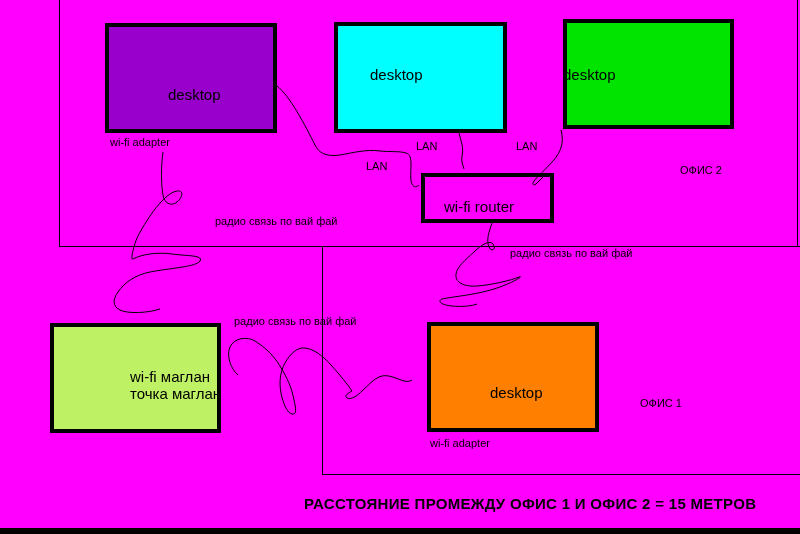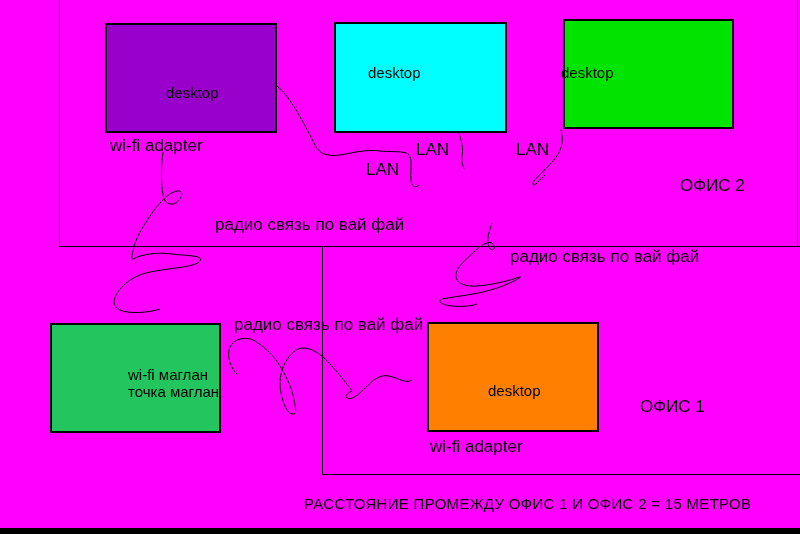--- a/index.html
+++ b/index.html
@@ -1,44 +1,44 @@
 <!DOCTYPE html>
 <html><head>
 <meta charset="utf-8">
 <style>
   html,body{margin:0;padding:0;}
   .page{position:relative;width:800px;height:534px;overflow:hidden;font-family:"Liberation Sans",sans-serif;color:#000;}
   .page svg{position:absolute;left:0;top:0;}
-  .box{position:absolute;border:2px solid #000000;box-sizing:border-box;padding-left:44px;}
+  .box{position:absolute;border:4px solid #000000;box-sizing:border-box;padding-left:44px;}
   .box span{position:absolute;font-size:15px;white-space:nowrap;}
-  .lbl{position:absolute;font-size:17px;white-space:nowrap;}
+  .lbl{position:absolute;font-size:11px;white-space:nowrap;}
   #box-purple{left:105px;top:23px;width:172px;height:110px;}
   #box-purple span{left:59px;top:59px;}
   #box-cyan{left:334px;top:22px;width:173px;height:111px;}
   #box-cyan span{left:32px;top:40px;}
   #box-green{left:563px;top:19px;width:171px;height:110px;}
   #box-green span{left:-4px;top:43px;}
   #box-router{left:421px;top:173px;width:133px;height:50px;}
   #box-router span{left:19px;top:21px;}
   #box-red{left:50px;top:323px;width:171px;height:110px;}
   #box-red .l1{left:76px;top:41px;}
   #box-red .l2{left:76px;top:58px;}
   #box-orange{left:427px;top:322px;width:172px;height:110px;}
   #box-orange span{left:59px;top:58px;}
   #lbl-wifi1{left:110px;top:136px;}
   #lbl-lan3{left:366px;top:160px;}
   #lbl-lan1{left:416px;top:140px;}
   #lbl-lan2{left:516px;top:140px;}
   #lbl-radio1{left:215px;top:215px;}
   #lbl-radio2{left:510px;top:247px;}
   #lbl-radio3{left:234px;top:315px;}
-  #lbl-office2{left:680px;top:164px;margin-top:12px;}
+  #lbl-office2{left:680px;top:164px;}
   #lbl-office1{left:640px;top:350px;margin-top:47px;}
   #lbl-wifi2{left:430px;top:437px;}
-  #lbl-caption{left:304px;top:495px;font-size:15px;letter-spacing:0.3px;}
+  #lbl-caption{left:304px;top:495px;font-size:15px;letter-spacing:0.3px;font-weight:bold;}
 </style>
 </head>
 <body>
 
 <div class="page" style="background-color: rgb(255, 0, 255);">
 
   <svg width="800" height="534" viewBox="0 0 800 534">
     <g fill="none" stroke="#000" stroke-width="1">
       <rect x="59.5" y="-6" width="738" height="252.5"></rect>
       <rect x="322.5" y="246.5" width="490" height="228"></rect>
@@ -54,21 +54,24 @@
 
   <div class="box" id="box-purple" style="background-color: rgb(153, 0, 204);">
     <span>desktop</span>
   </div>
   <div class="box" id="box-cyan" style="background-color: rgb(0, 255, 255);">
     <span>desktop</span>
   </div>
   <div class="box" id="box-green" style="background-color: rgb(0, 228, 0);">
     <span>desktop</span>
   </div>
-  <div class="box" id="box-red" style="background-color: #22c55e;">
+  <div class="box" id="box-router">
+    <span>wi-fi router</span>
+  </div>
+  <div class="box" id="box-red" style="background-color: #bef264;">
     <span class="l1">wi-fi маглан</span>
     <span class="l2">точка маглан</span>
   </div>
   <div class="box" id="box-orange" style="background-color: rgb(255, 128, 0);">
     <span>desktop</span>
   </div>
 
   <div class="lbl" id="lbl-wifi1">wi-fi adapter</div>
   <div class="lbl" id="lbl-lan3">LAN</div>
   <div class="lbl" id="lbl-lan1">LAN</div>

